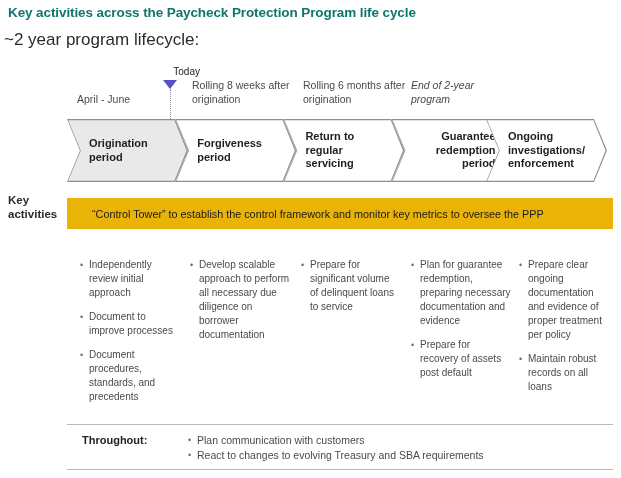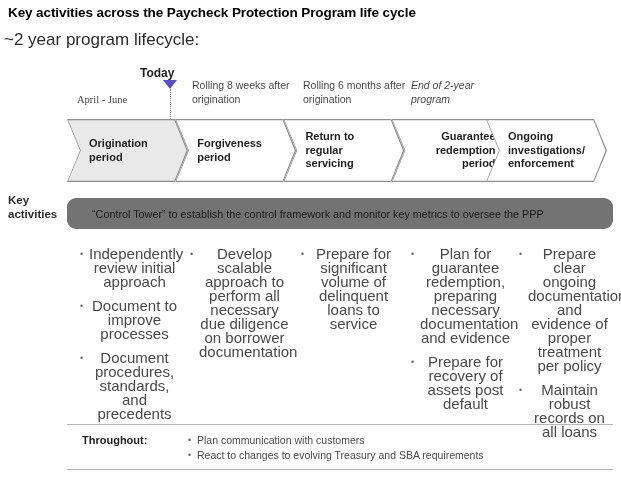--- a/index.html
+++ b/index.html
@@ -16,21 +16,21 @@
     overflow: hidden;
   }
 
   
   .page-title {
     position: absolute;
     left: 8px;
     top: 5px;
     font-size: 13.5px;
     font-weight: bold;
-    color: #000000;
+    color: #0f766e;
     letter-spacing: -0.1px;
     white-space: nowrap;
   }
 
   
   .lifecycle-label {
     position: absolute;
     left: 4px;
     top: 30px;
     font-size: 17px;
@@ -45,23 +45,23 @@
     left: 140px;
     top: 66px;
     width: 60px;
     height: 60px;
   }
   .today-label {
     position: absolute;
     left: 0px;
     top: 0px;
     width: 60px;
-    text-align: left;
-    font-size: 12px;
-    font-weight: bold;
+    text-align: right;
+    font-size: 10px;
+    font-weight: normal;
     color: #232323;
     white-space: nowrap;
   }
   .today-triangle {
     position: absolute;
     left: 23px;
     top: 14px;
     width: 0;
     height: 0;
     border-left: 7px solid transparent;
@@ -134,40 +134,38 @@
     color: #2b2b2b;
     line-height: 13.5px;
     width: 56px;
   }
   .control-tower {
     position: absolute;
     left: 67px;
     top: 198px;
     width: 546px;
     height: 31px;
-    background: #737373;
+    background: #eab308;
     display: flex;
     align-items: center;
-    border-radius: 9px;
   }
   .control-tower span {
     margin-left: 25px;
     font-size: 10.8px;
     color: #1a1a1a;
     white-space: nowrap;
   }
 
   
   .bullet-col {
     position: absolute;
-    top: 247px;
-    font-size: 15px;
+    top: 258px;
+    font-size: 10px;
     color: #4a4a4a;
     line-height: 14px;
-    text-align: center;
   }
   .bullet-col ul {
     margin: 0;
     padding: 0;
     list-style: none;
   }
   .bullet-col li {
     position: relative;
     padding-left: 9px;
     margin-bottom: 10px;
@@ -230,21 +228,21 @@
 
 <div class="lifecycle-label">~2 year program lifecycle:</div>
 
 <div class="today-wrap">
   <div class="today-label">Today</div>
   <div class="today-triangle"></div>
   <div class="today-dotline"></div>
 </div>
 
 <div id="timeline-captions">
-    <div class="tl-caption" style="left: 77px; top: 93px; width: 100px; font-family: Liberation Serif, serif;">April - June</div>
+    <div class="tl-caption" style="left: 77px; top: 93px; width: 100px;">April - June</div>
     <div class="tl-caption" style="left: 192px; top: 79px; width: 105px;">Rolling 8 weeks after origination</div>
     <div class="tl-caption" style="left: 303px; top: 79px; width: 105px;">Rolling 6 months after origination</div>
     <div class="tl-caption" style="left: 411px; top: 79px; width: 100px; font-style: italic;">End of 2-year program</div>
   </div>
 
 <div class="chev-band" id="chevron-band">
     <div class="chev-inner active" style="left: 0px; width: 121px;">
       <div class="chev-face"></div>
       <div class="chev-text">Origination period</div>
     </div>

